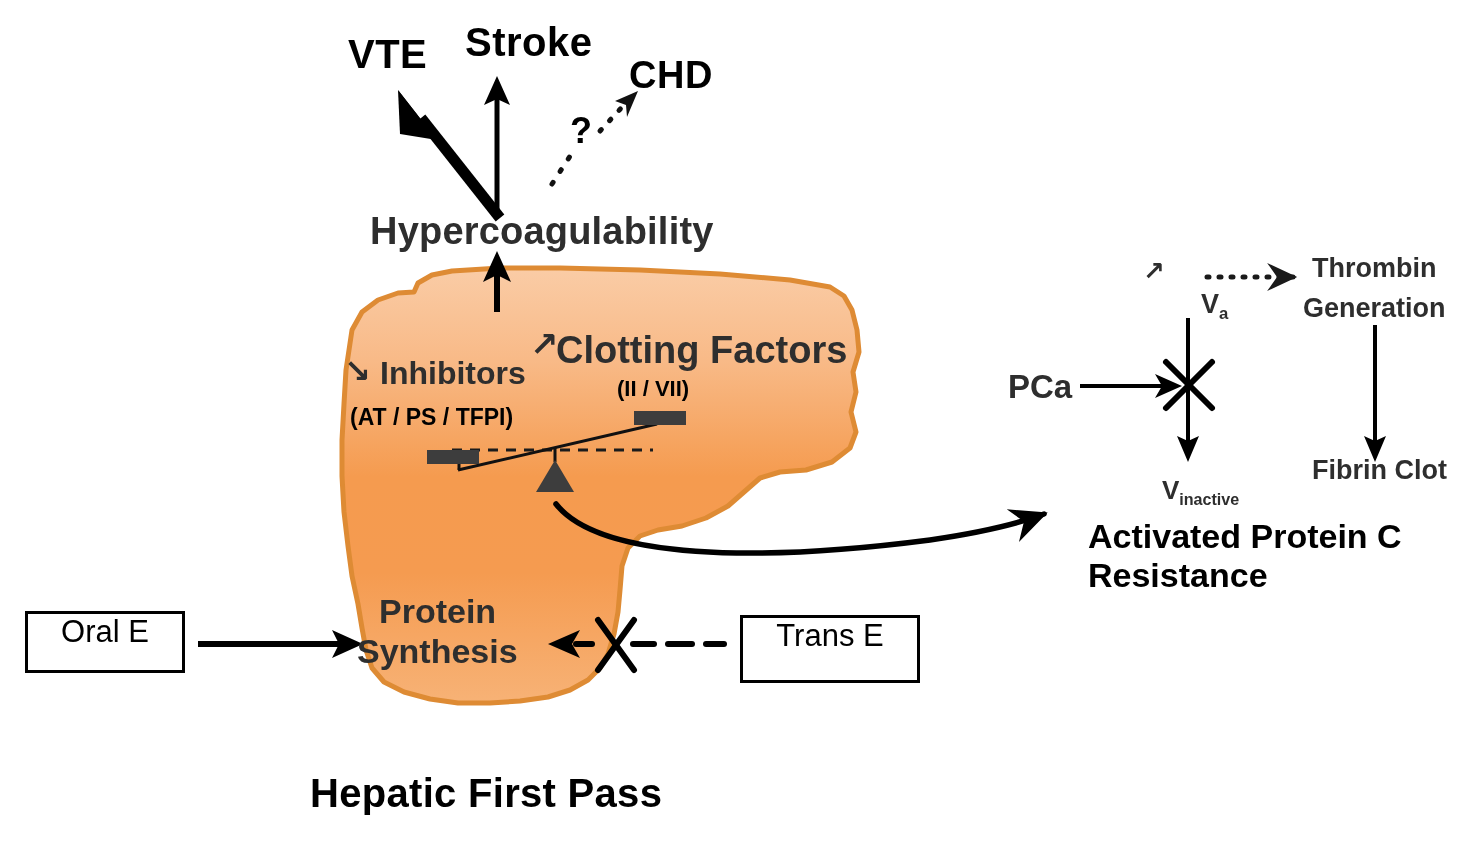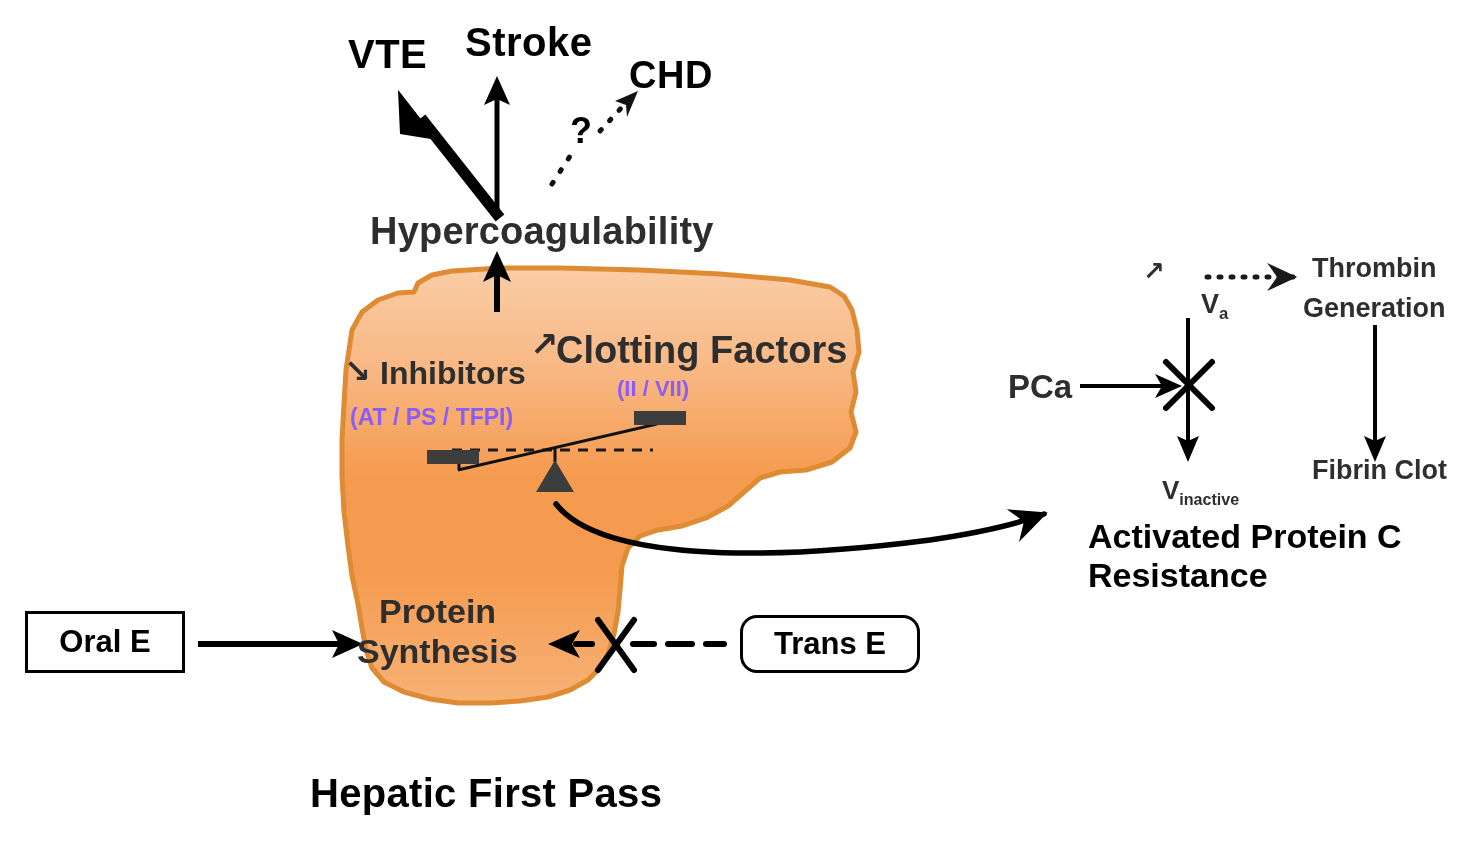--- a/index.html
+++ b/index.html
@@ -7,25 +7,25 @@
   body{
     width:1472px;height:841px;
     font-family:"Liberation Sans","DejaVu Sans",sans-serif;
     overflow:hidden;
   }
   #stage{position:relative;width:1472px;height:841px;background:#fff;}
   svg#canvas{position:absolute;left:0;top:0;width:1472px;height:841px;}
   .lbl{position:absolute;white-space:pre;line-height:1.05;}
   .bold-black{font-weight:bold;color:#000;}
   .bold-dark{font-weight:bold;color:#2e2e2e;}
-  .reg-dark{font-weight:bold;color:#8b5cf6;}
+  .reg-dark{font-weight:bold;color:#000000;}
   .box{
     position:absolute;border:3px solid #000;background:#fff;
-    display:flex;align-items:center;justify-content:center;
-    font-weight:bold;color:#000;box-sizing:border-box;
+    display:flex;justify-content:center;
+    font-weight:normal;color:#000;box-sizing:border-box;
   }
   .sub{font-size:0.62em;vertical-align:sub;}
 </style>
 </head>
 <body>
 
 <div id="stage">
 
   <svg id="canvas" viewBox="0 0 1472 841">
     <defs>
@@ -163,21 +163,21 @@
   <div class="lbl bold-dark" style="left:380px;top:357px;font-size:32px;text-align:center;">Inhibitors</div>
   <div class="lbl reg-dark" style="left:350px;top:405px;font-size:23px;">(AT / PS / TFPI)</div>
 
   <div class="lbl bold-dark" style="left:379px;top:594px;font-size:34px;">Protein</div>
   <div class="lbl bold-dark" style="left:357px;top:634px;font-size:34px;">Synthesis</div>
 
   <div class="box" style="left:25px;top:611px;width:160px;height:62px;font-size:31px;">
     <span>Oral E</span>
   </div>
 
-  <div class="box" style="left:740px;top:615px;width:180px;height:58px;font-size:31px;border-radius:17px;">
+  <div class="box" style="left:740px;top:615px;width:180px;height:68px;font-size:31px;">
     <span>Trans E</span>
   </div>
 
   <div class="lbl bold-dark" style="left:1143px;top:258px;font-size:26px;">↗</div>
   <div class="lbl bold-dark" style="left:1171px;top:262px;font-size:27px;">
     <span>V</span><span class="sub">a</span>
   </div>
 
   <div class="lbl bold-dark" style="left:1008px;top:370px;font-size:33px;">PCa</div>
 

